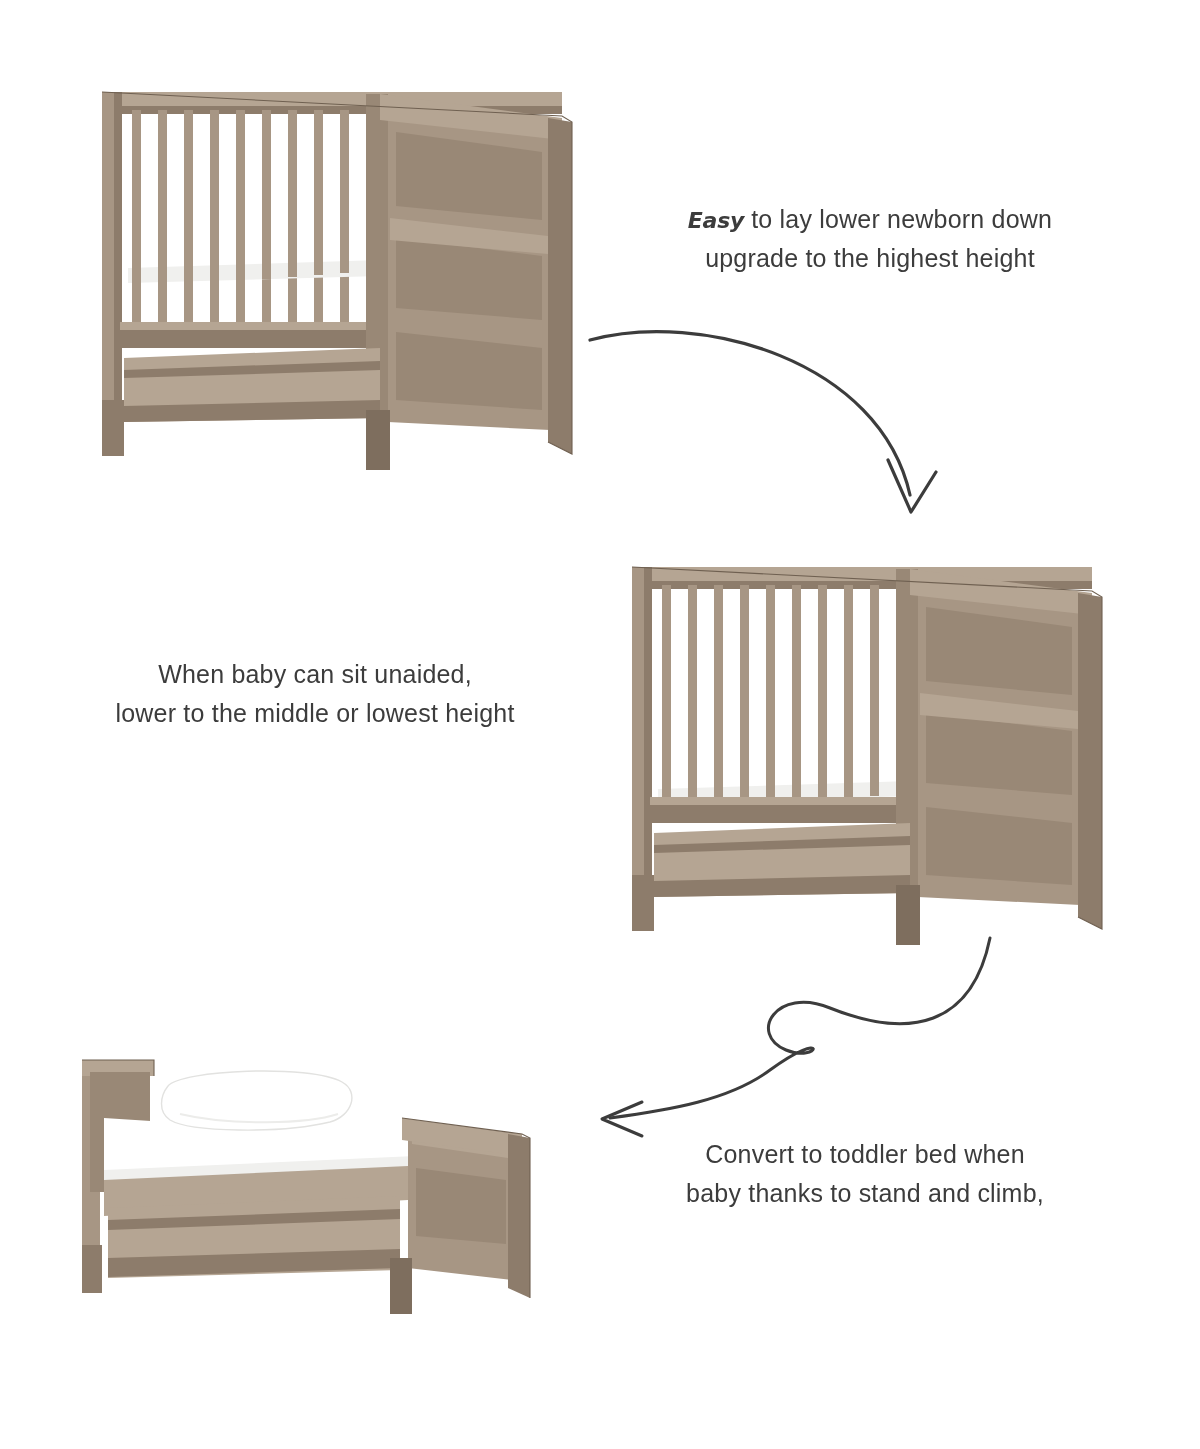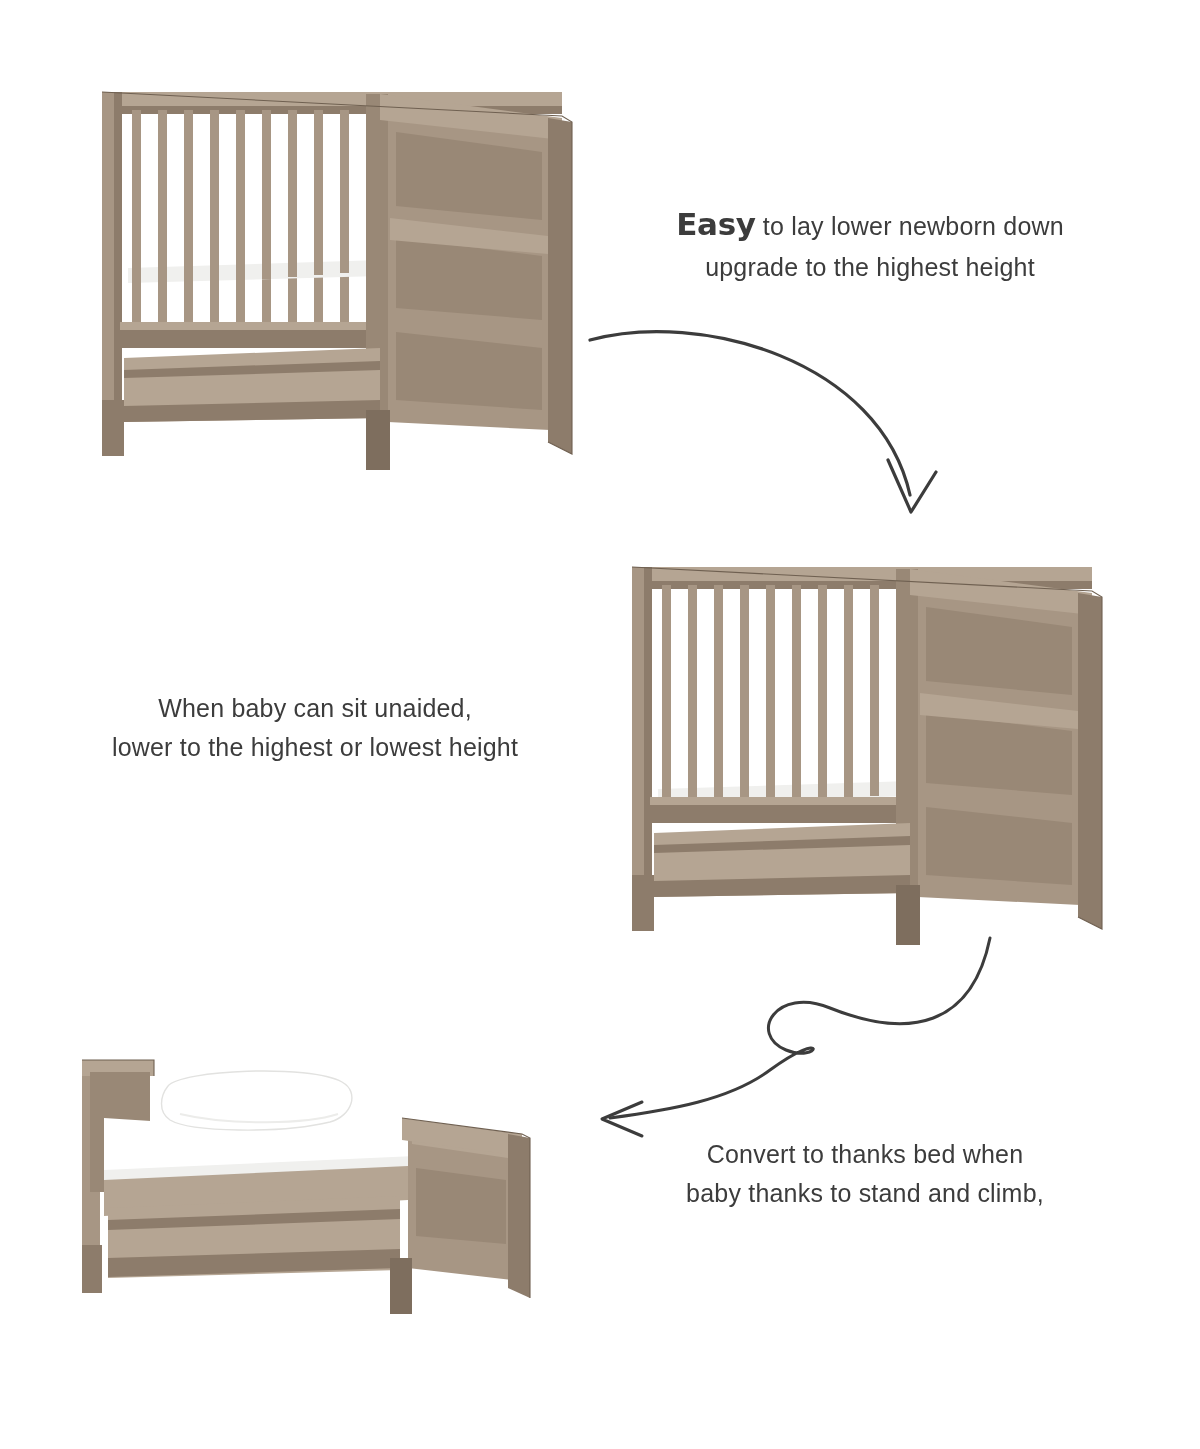--- a/index.html
+++ b/index.html
@@ -27,27 +27,28 @@
     text-align: center;
     font-family: "Liberation Sans", sans-serif;
     font-size: 25px;
     line-height: 1.55;
     color: #3c3c3c;
     font-weight: 400;
     letter-spacing: 0.2px;
   }
   .script {
     font-family: "DejaVu Sans", sans-serif;
+    font-style: italic;
     font-weight: bold;
-    font-size: 31px;
+    font-size: 22px;
     letter-spacing: -0.3px;
   }
 
   #caption-one { top: 200px; left: 630px; width: 480px; }
-  #caption-two { top: 689px; left: 60px; width: 510px; }
+  #caption-two { top: 655px; left: 60px; width: 510px; }
   #caption-three { top: 1135px; left: 640px; width: 450px; }
 
   
   .arrow {
     position: absolute;
     pointer-events: none;
   }
   #arrow-one { top: 320px; left: 580px; width: 380px; height: 230px; }
   #arrow-two { top: 930px; left: 580px; width: 430px; height: 230px; }
 
@@ -203,21 +204,21 @@
       <path d="M44 336 L300 330 L300 348 L44 352 Z" class="wood-c"></path>
 
       <rect x="22" y="330" width="22" height="56" class="wood-c"></rect>
       <rect x="286" y="340" width="24" height="62" class="wood-e"></rect>
       <path d="M22 22 L482 46 L492 52 L492 384 L468 372" class="edge"></path>
     </svg>
   </div>
 
   <div class="caption" id="caption-two">
     <span>When baby can sit unaided,</span><br>
-    <span>lower to the highest or lowest height</span>
+    <span>lower to the middle or lowest height</span>
   </div>
 
   <div class="arrow" id="arrow-two">
     <svg viewBox="0 0 430 230" width="430" height="230" xmlns="http://www.w3.org/2000/svg" aria-hidden="true">
       <path d="M410 8 C 392 96, 330 110, 250 78 C 196 56, 168 104, 206 120 C 240 134, 250 96, 190 140 C 150 170, 90 180, 30 188" fill="none" stroke="#3c3c3c" stroke-width="3" stroke-linecap="round"></path>
       <path d="M62 172 L22 189 L62 206" fill="none" stroke="#3c3c3c" stroke-width="3" stroke-linecap="round" stroke-linejoin="round"></path>
     </svg>
   </div>
 
   <div class="cot" id="bed-toddler">
@@ -246,17 +247,17 @@
       <path d="M48 228 L340 219 L340 238 L48 247 Z" class="wood-c"></path>
 
       <rect x="22" y="215" width="20" height="48" class="wood-c"></rect>
       <rect x="330" y="228" width="22" height="56" class="wood-e"></rect>
       <path d="M22 30 L94 30 L94 46" class="edge"></path>
       <path d="M342 88 L462 104 L470 108 L470 268" class="edge"></path>
     </svg>
   </div>
 
   <div class="caption" id="caption-three">
-    <span>Convert to thanks bed when</span><br>
+    <span>Convert to toddler bed when</span><br>
     <span>baby thanks to stand and climb,</span><br>
   </div>
 
 </div>
 
 </body></html>

